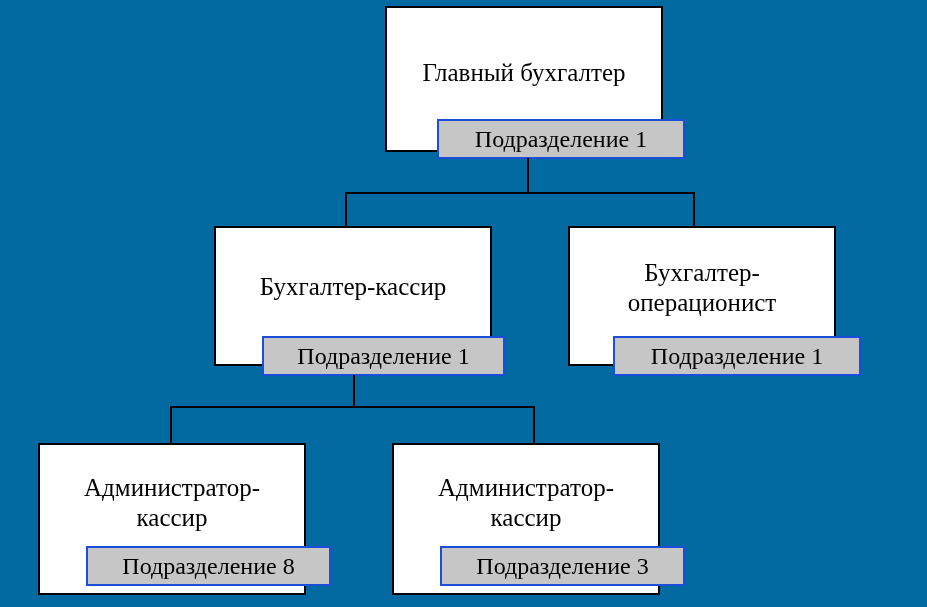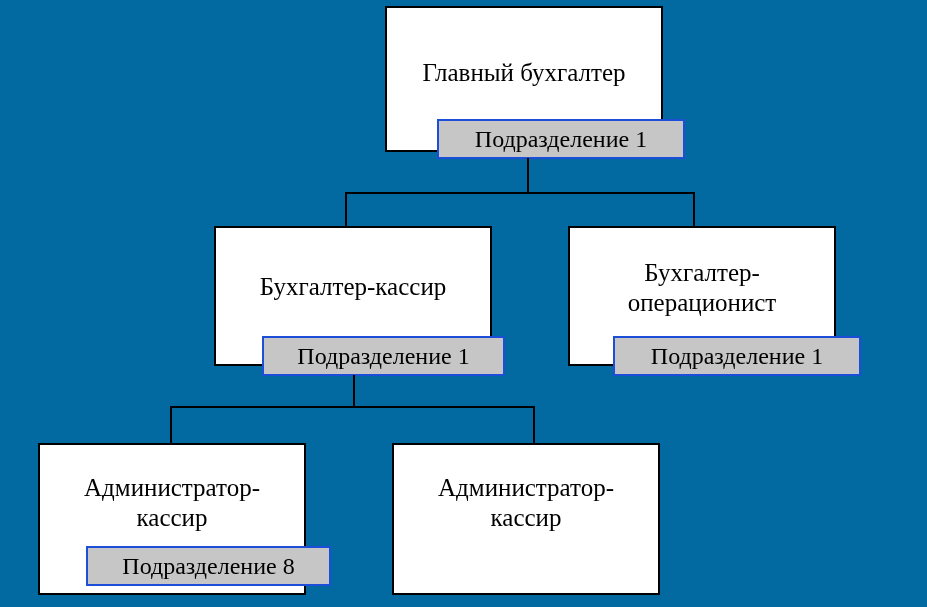--- a/index.html
+++ b/index.html
@@ -83,14 +83,15 @@
   <div class="node" style="left:38px; top:443px; width:268px; height:152px;">
     <div class="node-title" style="top:28px; font-size:25px;">Администратор-
 кассир</div>
   </div>
   <div class="badge" style="left:86px; top:546px; width:245px; height:40px; font-size:24px;">Подразделение 8</div>
 
   <div class="node" style="left:392px; top:443px; width:268px; height:152px;">
     <div class="node-title" style="top:28px; font-size:25px;">Администратор-
 кассир</div>
   </div>
+  <div class="badge" style="left:440px; top:546px; width:245px; height:40px; font-size:24px;">Подразделение 3</div>
 
 </div>
 
 </body></html>

